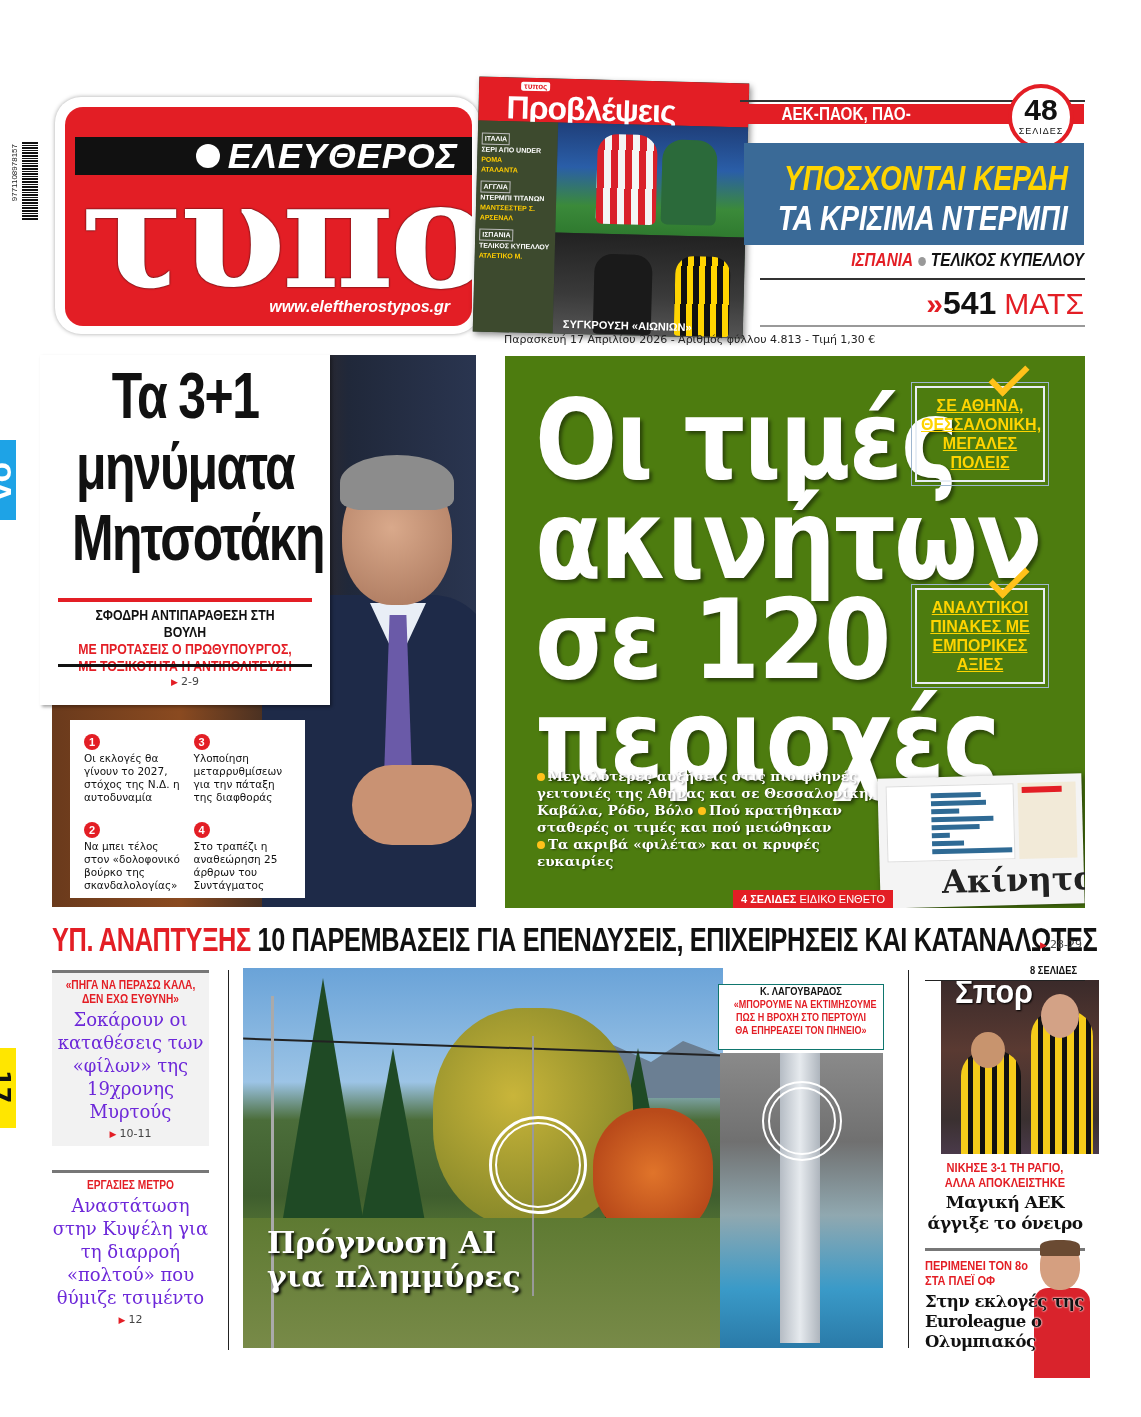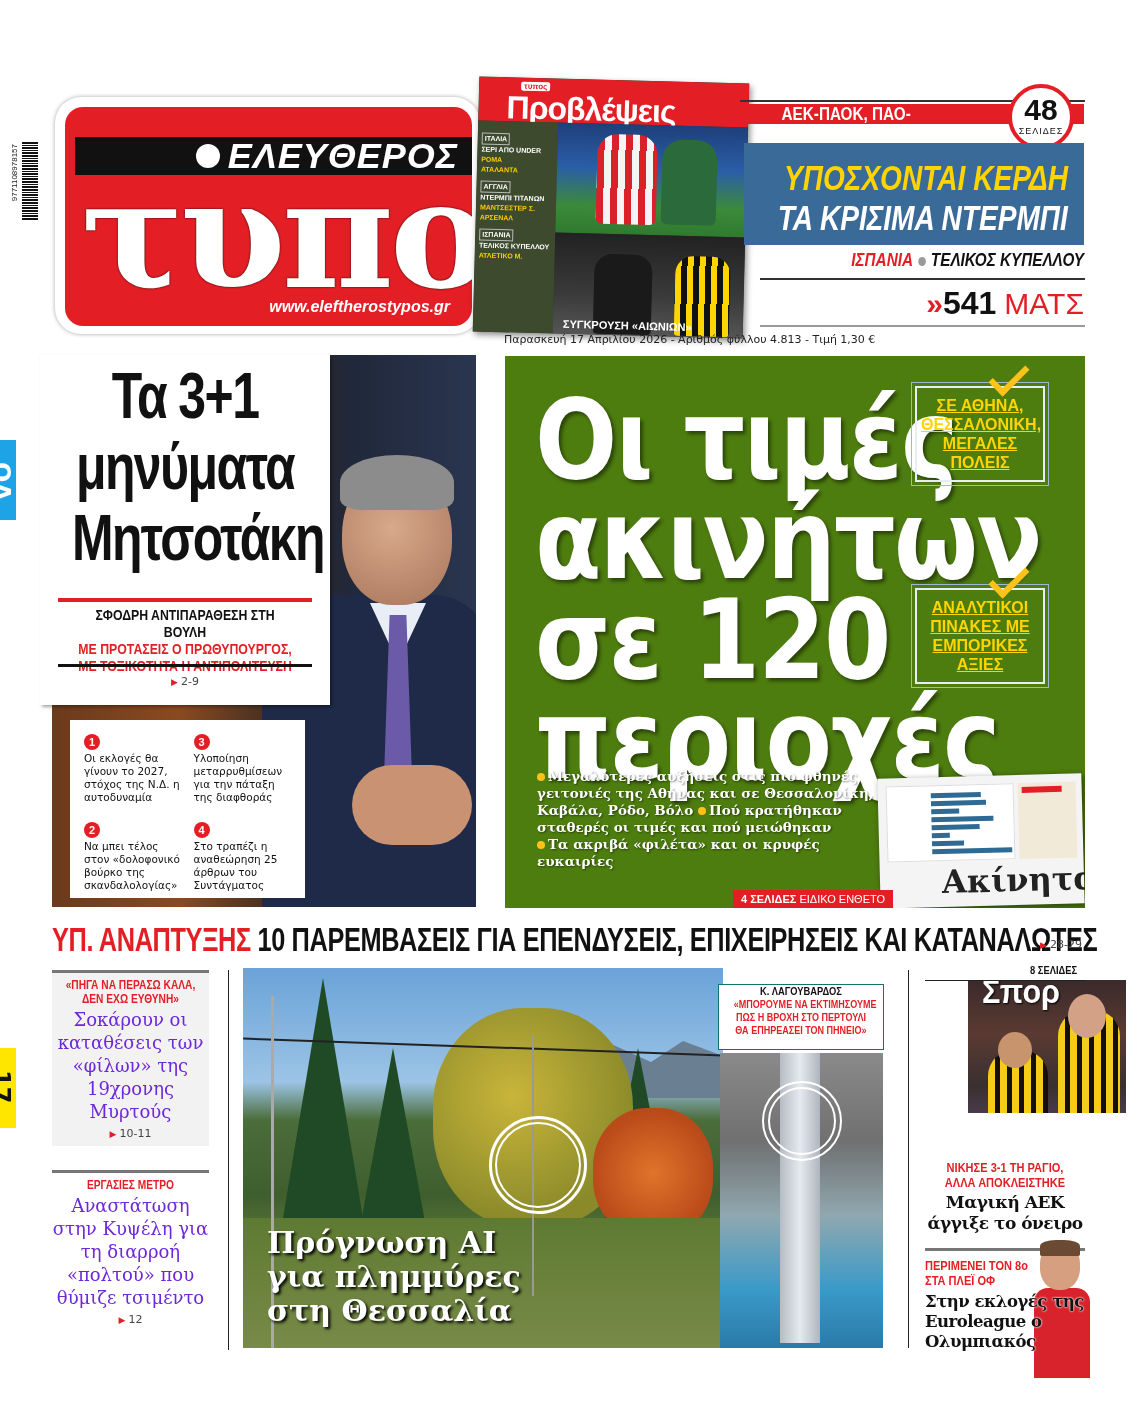--- a/index.html
+++ b/index.html
@@ -144,21 +144,21 @@
   .quote-name { font: bold 11px "Liberation Sans", sans-serif; line-height:13px; color:#111; transform: scaleX(.85); }
   .quote-text { font: bold 11px "Liberation Sans", sans-serif; line-height:13px; color:#e31e25; transform: scaleX(.82); white-space:nowrap; }
   .pillar-photo { left: 720px; top: 1053px; width: 163px; height: 295px; background: linear-gradient(180deg,#8a8a8a 0%,#707070 30%,#90a8b0 55%,#3a9ac8 80%,#2a7aa8 100%); overflow:hidden; }
   .pillar { position:absolute; left:60px; top:0; width:40px; height:290px; background: linear-gradient(90deg,#b5bcc4,#e6eaee 50%,#aeb5bd); }
   .pillar-circle { position:absolute; left:42px; top:28px; width:80px; height:80px; border-radius:50%; border:2px solid #fff; }
   .pillar-circle2 { position:absolute; left:48px; top:34px; width:68px; height:68px; border-radius:50%; border:2px solid #fff; }
 
   
   .sport-label-pages { left: 1030px; top: 964px; font: bold 11px "Liberation Sans", sans-serif; transform: scaleX(.85); transform-origin:left top; }
   .sport-rule { left: 925px; top: 980px; width: 160px; height:1px; background:#222; }
-  .sport-photo { left: 968px; top: 980px; width: 158px; height: 133px; background: linear-gradient(180deg,#3a2a2a 0%,#5a3a32 40%,#3a3030 80%,#4a3a4a 100%); overflow:hidden; }
+  .sport-photo { left: 941px; top: 980px; width: 158px; height: 174px; background: linear-gradient(180deg,#3a2a2a 0%,#5a3a32 40%,#3a3030 80%,#4a3a4a 100%); overflow:hidden; }
   .sport-word { position:absolute; left:14px; top:-8px; font: bold 34px "Liberation Sans", sans-serif; color:#fff; text-shadow: 1px 1px 2px #000; transform: scaleX(.9); transform-origin:left top; }
   .sport-p1 { position:absolute; left:20px; top:70px; width:60px; height:110px; border-radius:26px 26px 0 0; background: repeating-linear-gradient(90deg,#f5cc1a 0 7px,#111 7px 12px); }
   .sport-p2 { position:absolute; left:90px; top:30px; width:62px; height:150px; border-radius:26px 26px 0 0; background: repeating-linear-gradient(90deg,#f5cc1a 0 7px,#111 7px 12px); }
   .sport-p2-head { position:absolute; left:100px; top:14px; width:38px; height:44px; border-radius:50%; background:#d3a286; }
   .sport-p1-head { position:absolute; left:30px; top:52px; width:34px; height:36px; border-radius:50%; background:#c8946e; }
   .sport-k1 { left: 925px; top: 1160px; width: 160px; text-align:center; font: bold 13px "Liberation Sans", sans-serif; color:#e31e25; line-height:15px; transform: scaleX(.85); }
   .sport-t1 { left: 925px; top: 1192px; width: 160px; text-align:center; font: bold 17px "DejaVu Serif", serif; line-height:21px; color:#111; letter-spacing:-0.5px; }
   .sport-rule2 { left: 925px; top: 1248px; width: 160px; height:3px; background:#777; }
   .oly-player { left: 1030px; top: 1238px; width: 62px; height: 140px; overflow:hidden; }
   .oly-head { position:absolute; left:10px; top:4px; width:40px; height:48px; border-radius:45%; background:#d59f80; }
@@ -368,21 +368,20 @@
   <div class="fp-tree-orange"></div>
   <div class="fp-grass"></div>
   <div class="fp-wire"></div>
   <div class="fp-pole"></div>
   <div class="fp-pole2"></div>
   <div class="fp-circle"></div>
   <div class="fp-circle2"></div>
   <div class="fp-caption">
     <div>Πρόγνωση AI</div>
     <div>για πλημμύρες</div>
-    <div>στη Θεσσαλία</div>
   </div>
   <div class="fp-pages"><span>▸</span><span>13</span></div>
 </div>
 <div class="abs quote-box">
   <div class="quote-name">Κ. ΛΑΓΟΥΒΑΡΔΟΣ</div>
   <div class="quote-text">«ΜΠΟΡΟΥΜΕ ΝΑ ΕΚΤΙΜΗΣΟΥΜΕ</div>
   <div class="quote-text">ΠΩΣ Η ΒΡΟΧΗ ΣΤΟ ΠΕΡΤΟΥΛΙ</div>
   <div class="quote-text">ΘΑ ΕΠΗΡΕΑΣΕΙ ΤΟΝ ΠΗΝΕΙΟ»</div>
 </div>
 <div class="abs pillar-photo">

